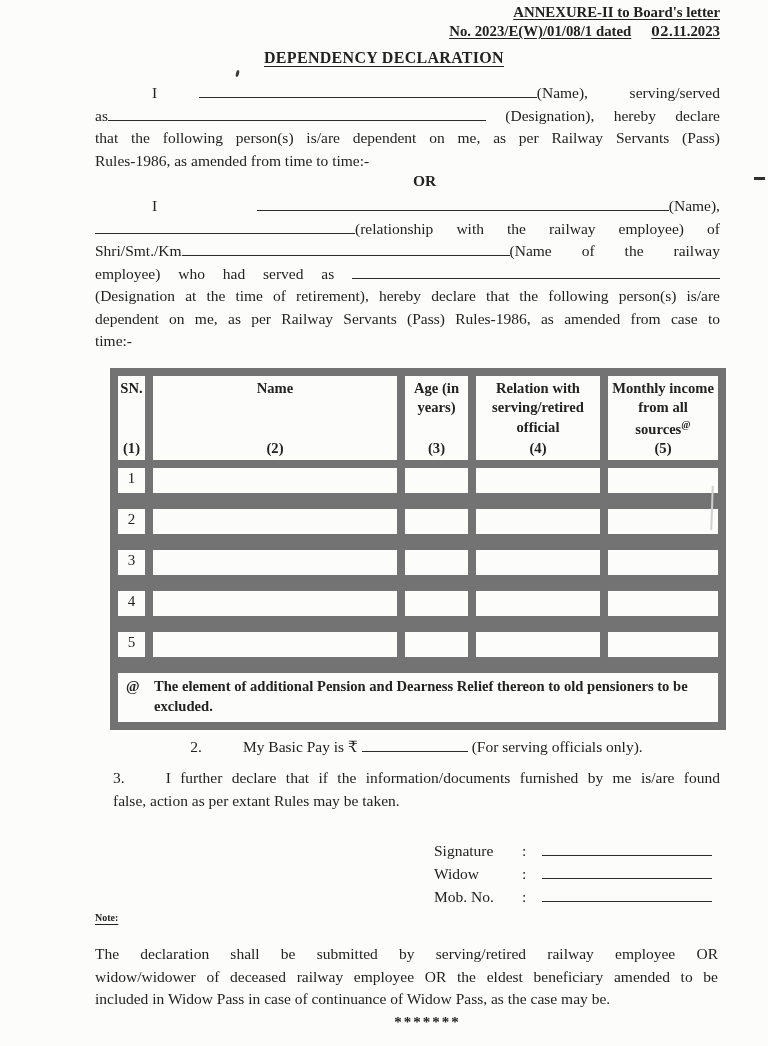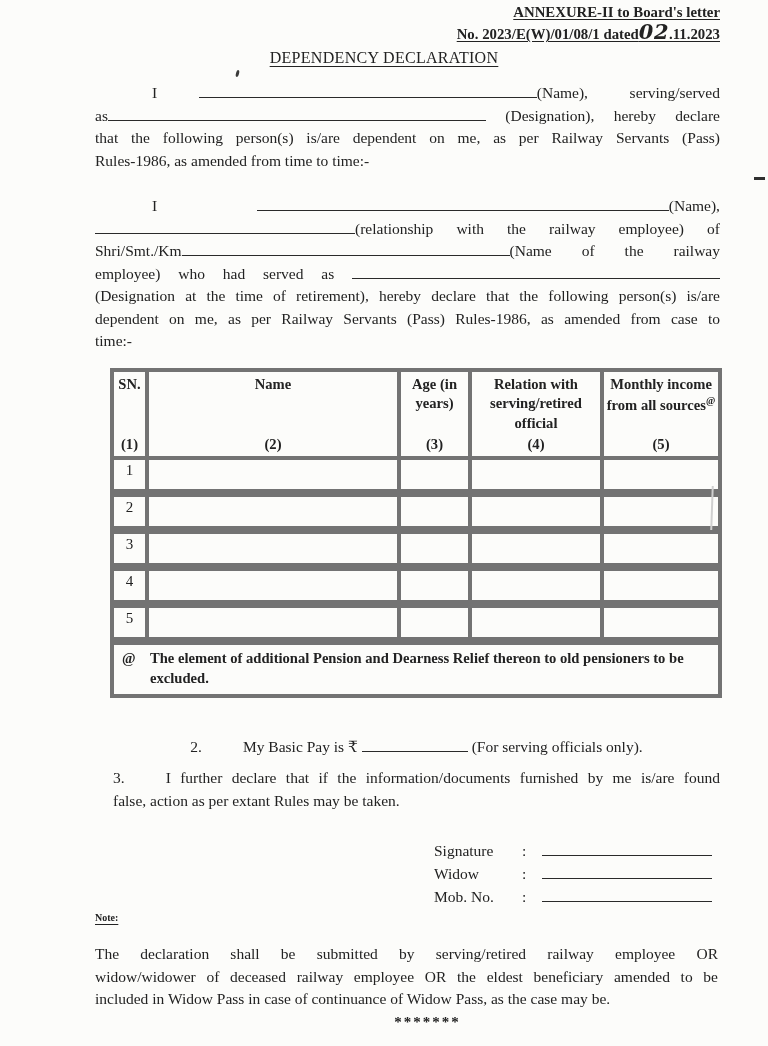--- a/index.html
+++ b/index.html
@@ -5,40 +5,40 @@
   html,body{margin:0;padding:0;background:#e8e8e8;}
   .page{
     position:relative;width:768px;height:1046px;margin:0 auto;
     background:#fcfcfa;overflow:hidden;
     font-family:"Liberation Serif","DejaVu Serif",serif;color:#222;
   }
   
   .hdr{position:absolute;top:3px;right:48px;text-align:right;
        font-weight:bold;font-size:14.8px;line-height:19px;}
   .hdr .hline{text-decoration:underline;text-underline-offset:2px;}
-  .hand{font-family:"DejaVu Serif",serif;font-style:italic;font-size:21px;
-        letter-spacing:.5px;margin-left:0;}
+  .hand{font-family:"DejaVu Serif",serif;font-size:12px;
+        letter-spacing:.5px;margin-left:20px;}
   
   .title{position:absolute;top:49px;left:0;width:768px;text-align:center;
-         font-weight:normal;font-size:16px;letter-spacing:.3px;}
+         font-weight:bold;font-size:16px;letter-spacing:.3px;}
   .title .u{text-decoration:underline;text-underline-offset:3px;}
   
   .para{position:absolute;left:95px;width:625px;font-size:15.5px;line-height:22.5px;}
   #p1{top:82px;}
   #p2{top:195px;}
   .line{min-height:22.5px;}
   .just{text-align:justify;text-align-last:justify;}
   .blank{display:inline-block;border-bottom:1.6px solid #2a2a2a;height:13px;}
   .gap{display:inline-block;height:1px;}
   .or{position:absolute;top:172px;left:95px;width:625px;text-align:center;
       font-weight:bold;font-size:15.5px;padding-left:34px;box-sizing:border-box;}
   
   .dep-table{position:absolute;top:368px;left:110px;border-collapse:collapse;
              table-layout:fixed;}
-  .dep-table td{border:4px solid #737373;padding:0;}
+  .dep-table td{border:8px solid #737373;padding:0;}
   .hcell{display:flex;flex-direction:column;justify-content:space-between;
          align-items:center;height:84px;font-weight:bold;font-size:14.6px;
          line-height:1.32;text-align:center;padding:3px 2px 2px 2px;box-sizing:border-box;}
   .hcell sup{font-size:10px;}
   tr.main{height:33px;}
   tr.strip{height:4px;}
   td.sn{text-align:center;vertical-align:top;font-size:15px;line-height:18px;padding-top:1px;}
   tr.foot td{font-weight:bold;font-size:14.6px;line-height:1.4;padding:3px 6px 5px 8px;height:34px;vertical-align:top;}
   .foot-flex{display:flex;}
   .foot-sym{width:28px;flex:none;}
@@ -78,20 +78,21 @@
 
   <div class="title"><span class="u">DEPENDENCY DECLARATION</span></div>
 
   <div class="para" id="p1">
       <div class="line just"><span class="gap" style="width: 57px;"></span>I <span class="blank" style="width: 338px;"></span>(Name), serving/served</div>
       <div class="line just">as<span class="blank" style="width: 378px;"></span> (Designation), hereby declare</div>
       <div class="line just">that the following person(s) is/are dependent on me, as per Railway Servants (Pass)</div>
       <div class="line">Rules-1986, as amended from time to time:-</div>
     </div>
 
+  <div class="or">OR</div>
 
   <div class="para" id="p2">
       <div class="line just"><span class="gap" style="width: 57px;"></span>I <span class="blank" style="width: 412px;"></span>(Name),</div>
       <div class="line just"><span class="blank" style="width: 260px;"></span>(relationship with the railway employee) of</div>
       <div class="line just">Shri/Smt./Km<span class="blank" style="width: 328px;"></span>(Name of the railway</div>
       <div class="line just">employee) who had served as <span class="blank" style="width: 368px;"></span></div>
       <div class="line just">(Designation at the time of retirement), hereby declare that the following person(s) is/are</div>
       <div class="line just">dependent on me, as per Railway Servants (Pass) Rules-1986, as amended from case to</div>
       <div class="line">time:-</div>
     </div>

